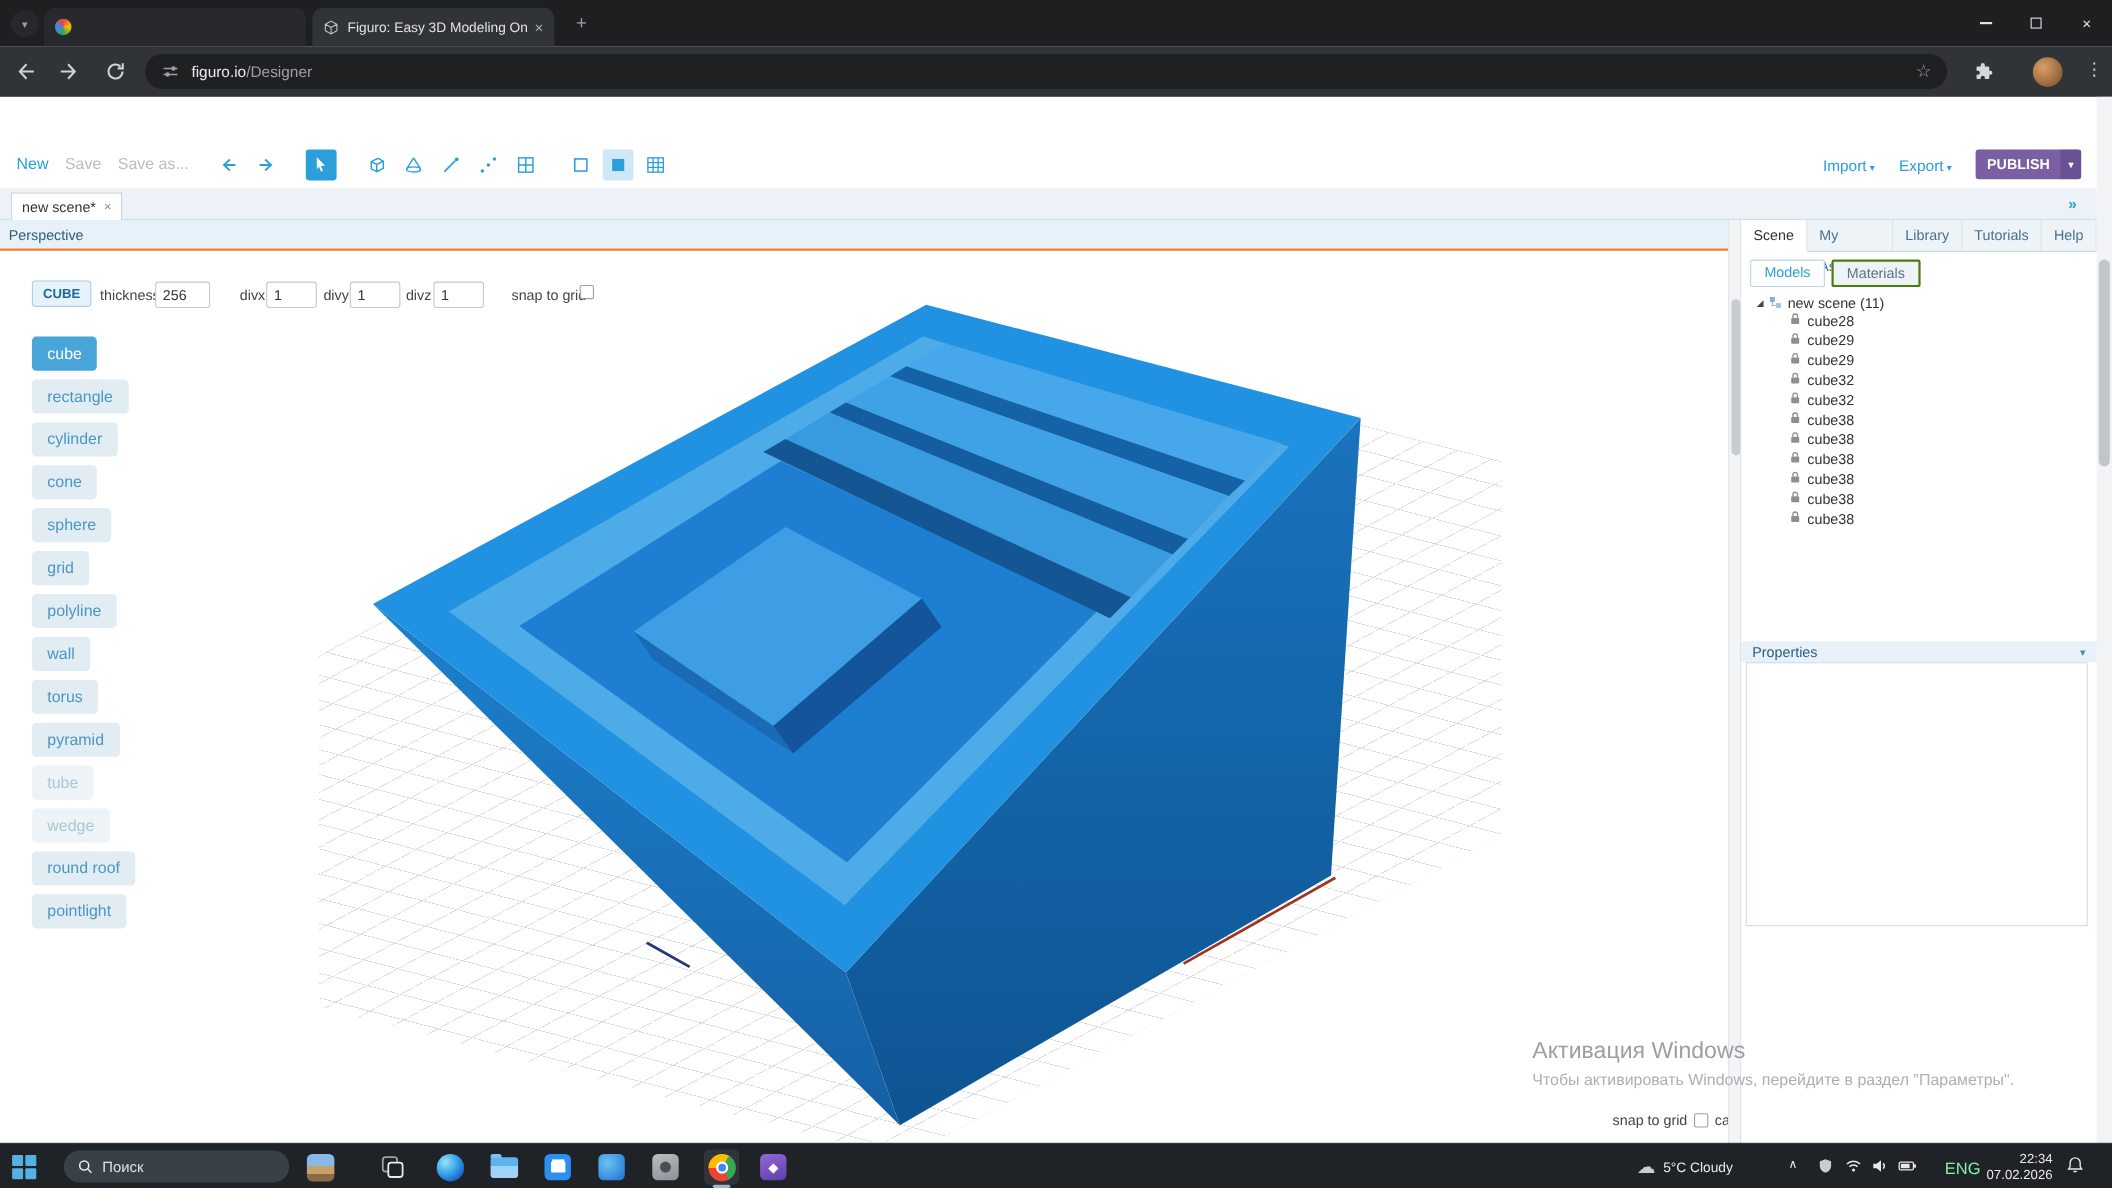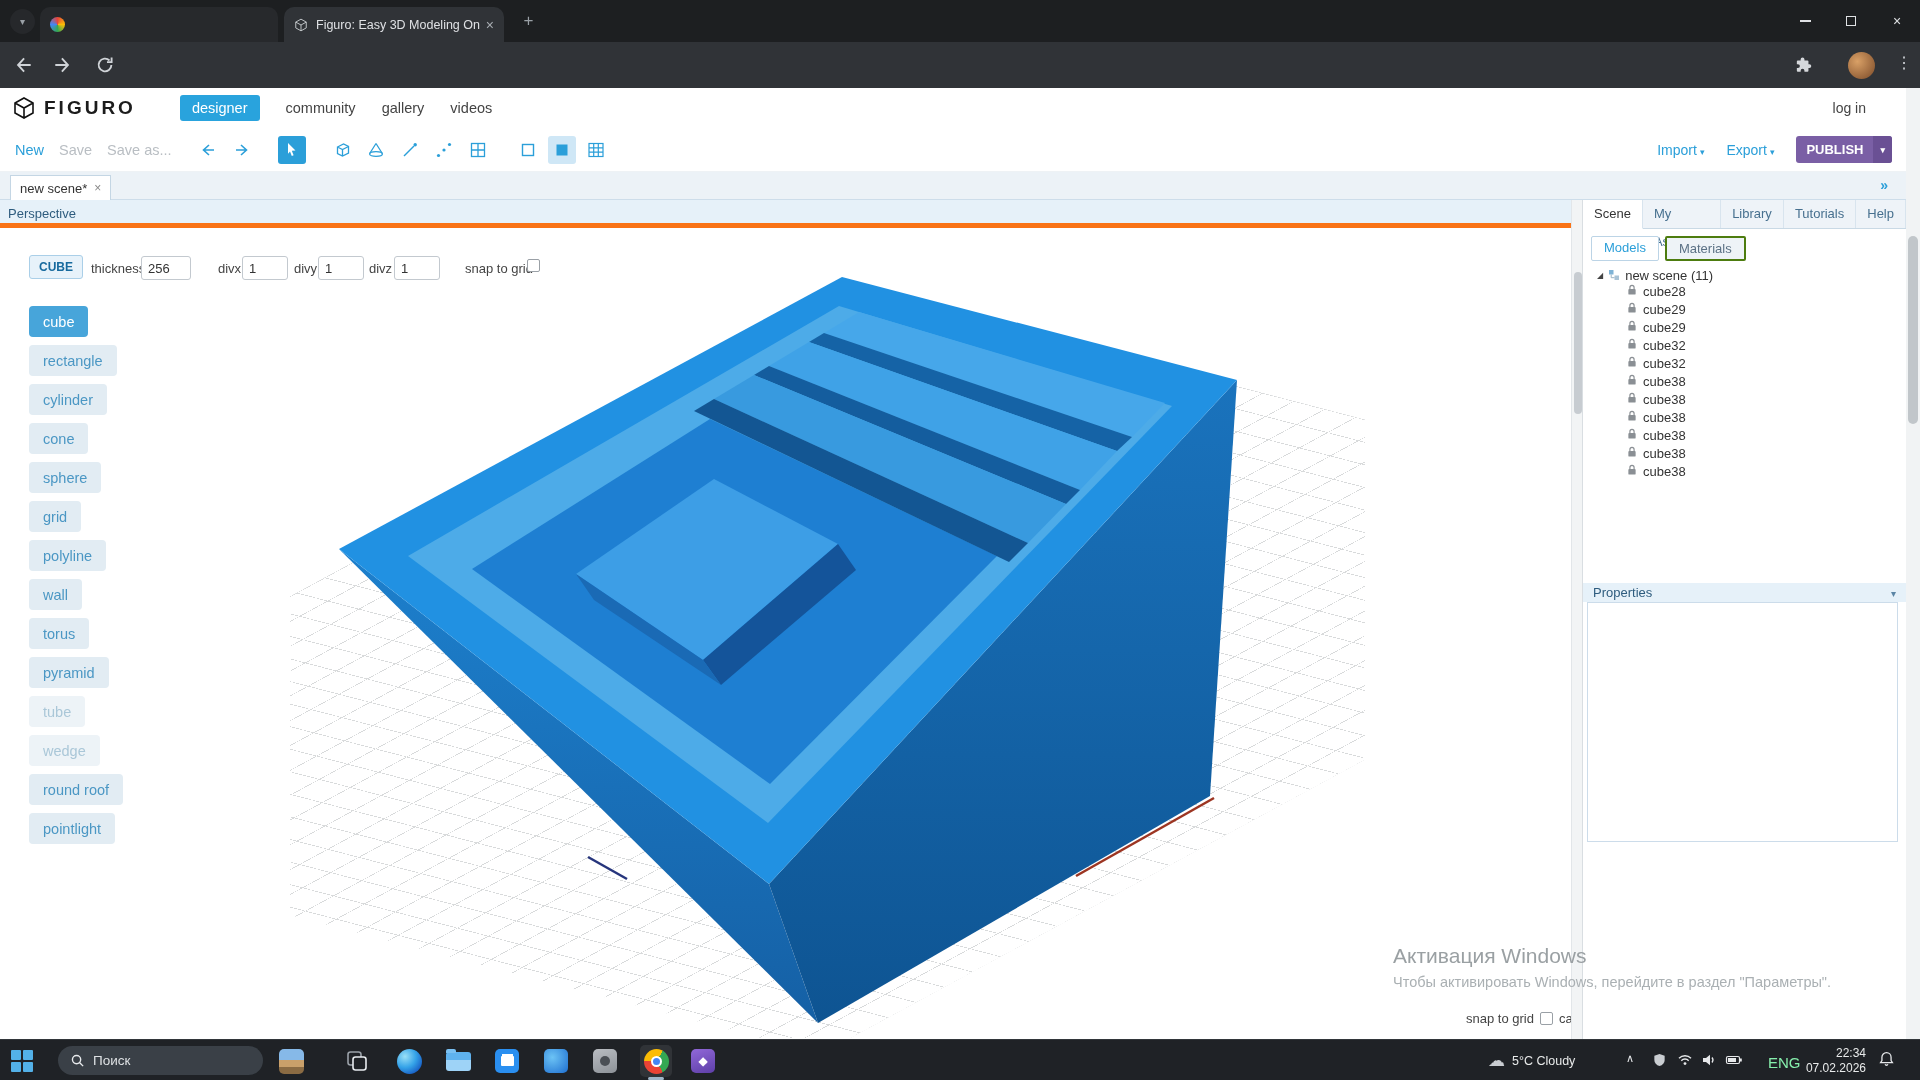--- a/index.html
+++ b/index.html
@@ -54,21 +54,21 @@
 .caret{font-size:9px;color:#2b9fd9;margin-left:3px}
 .publish{background:#7a5fa5;color:#fff;font-size:13px;font-weight:bold;border-radius:3px;display:flex;align-items:stretch;overflow:hidden}
 .publabel{padding:6px 10px}
 .pubarrow{background:#6a5094;padding:6px 7px;font-size:9px;display:flex;align-items:center}
 
 
 .scenestrip{position:absolute;left:0;top:172px;width:1906px;height:28px;background:#ecf2f7;border-bottom:1px solid #cdddea}
 .scenetab{position:absolute;left:10px;top:3px;height:25px;background:#fff;border:1px solid #c4d6e4;border-bottom:none;display:flex;align-items:center;padding:0 9px;font-size:13px;color:#333}
 .scloses{color:#888;margin-left:7px;font-size:12px}
 .chevs{position:absolute;right:18px;top:5px;color:#2b9fd9;font-size:14px;font-weight:bold}
-.perspbar{position:absolute;left:0;top:200px;width:1571px;height:28px;background:#e6f1f9;border-bottom:5px solid #f97316;font-size:13px;color:#2e5c7e;line-height:27px;padding-left:8px}
+.perspbar{position:absolute;left:0;top:200px;width:1571px;height:28px;background:#e6f1f9;border-bottom:2px solid #f97316;font-size:13px;color:#2e5c7e;line-height:27px;padding-left:8px}
 
 
 .viewport{position:absolute;left:0;top:228px;width:1571px;height:811px;background:#fff;overflow:hidden}
 .gridwrap{position:absolute;left:290px;top:130px;width:1075px;height:680px;overflow:hidden}
 .gridinner{position:absolute;left:0;top:0;width:960px;height:1100px;transform-origin:0 0;transform:matrix(0.968,0.252,-0.88,0.476,570,-70);background-image:repeating-linear-gradient(to right,#d8dadb 0 1px,transparent 1px 32px),repeating-linear-gradient(to bottom,#d8dadb 0 1px,transparent 1px 32px)}
 .scene3d{position:absolute;left:0;top:0}
 .ctrlrow{position:absolute;left:0;top:0;width:1571px;height:60px}
 .cubechip{position:absolute;left:29px;top:27px;background:#e7f2fa;border:1px solid #aacfe8;border-radius:3px;color:#176a9e;font-weight:bold;font-size:12px;padding:4px 9px}
 .plabel{position:absolute;top:33px;font-size:13px;color:#444}
 .num{position:absolute;top:28px;height:24px;border:1px solid #c3c9cf;border-radius:3px;font-size:13px;padding-left:6px;color:#333;font-family:"Liberation Sans",sans-serif}
@@ -162,44 +162,42 @@
       <svg width="22" height="22" viewBox="0 0 20 20">
           <path d="M9 4 L14.5 10 L9 16 M14.5 10 H3" stroke="#cfd3d7" stroke-width="1.7" fill="none"></path>
         </svg>
     </span>
     <span class="navb" style="left:94px">
       <svg width="22" height="22" viewBox="0 0 20 20">
           <path d="M15.8 10a5.8 5.8 0 1 1-1.7-4.1" stroke="#cfd3d7" stroke-width="1.7" fill="none"></path>
           <path d="M16 3.2 V7.4 H11.8" stroke="#cfd3d7" stroke-width="1.7" fill="none"></path>
         </svg>
     </span>
+    <div class="urlpill">
+      <span style="margin-right:10px">
+        <svg width="18" height="18" viewBox="0 0 20 20">
+            <line x1="3" y1="7" x2="17" y2="7" stroke="#9aa0a6" stroke-width="1.5"></line>
+            <circle cx="13" cy="7" r="2.2" fill="#9aa0a6"></circle>
+            <line x1="3" y1="13" x2="17" y2="13" stroke="#9aa0a6" stroke-width="1.5"></line>
+            <circle cx="7" cy="13" r="2.2" fill="#9aa0a6"></circle>
+          </svg>
+      </span>
+      <span class="urlhost">figuro.io</span>
+        <span class="urlpath">/Designer</span>
+      <span class="star">☆</span>
+    </div>
     <span class="navb" style="left:1794px;top:13px">
       <svg width="19" height="19" viewBox="0 0 20 20">
           <path d="M9 2.5a2 2 0 0 1 2 2v1.2h3.2a1 1 0 0 1 1 1v3h1a2 2 0 1 1 0 4h-1v3a1 1 0 0 1-1 1h-3.2v-1.2a2 2 0 1 0-4 0v1.2H4a1 1 0 0 1-1-1v-3h1.2a2 2 0 1 0 0-4H3v-3a1 1 0 0 1 1-1h3V4.5a2 2 0 0 1 2-2z" fill="#d5d8db"></path>
         </svg>
     </span>
     <span class="avatar"></span>
     <span class="kebab">⋮</span>
   </div>
 
-  <div class="fheader">
-    <span class="flogo">
-      <svg width="24" height="24" viewBox="0 0 24 24">
-          <path d="M12 2 L21 7 L21 17 L12 22 L3 17 L3 7 Z M3 7 L12 12 L21 7 M12 12 V22" stroke="#111" stroke-width="1.6" fill="none"></path>
-        </svg>
-      <span class="flogotxt">FIGURO</span>
-    </span>
-    <span class="fnav">
-      <span class="fnavitem active">designer</span>
-      <span class="fnavitem">community</span>
-      <span class="fnavitem">gallery</span>
-      <span class="fnavitem">videos</span>
-    </span>
-    <span class="flogin">log in</span>
-  </div>
 
   <div class="ftoolbar">
     <span class="ttext tnew">New</span>
     <span class="ttext tdis">Save</span>
     <span class="ttext tdis">Save as...</span>
     <span class="ticons">
       <span class="tbtn">
           <svg width="20" height="20" viewBox="0 0 20 20">
             <path d="M11 5 L5.5 10 L11 15 M5.5 10 H16" stroke="#2b9fd9" stroke-width="1.6" fill="none"></path>
           </svg>

